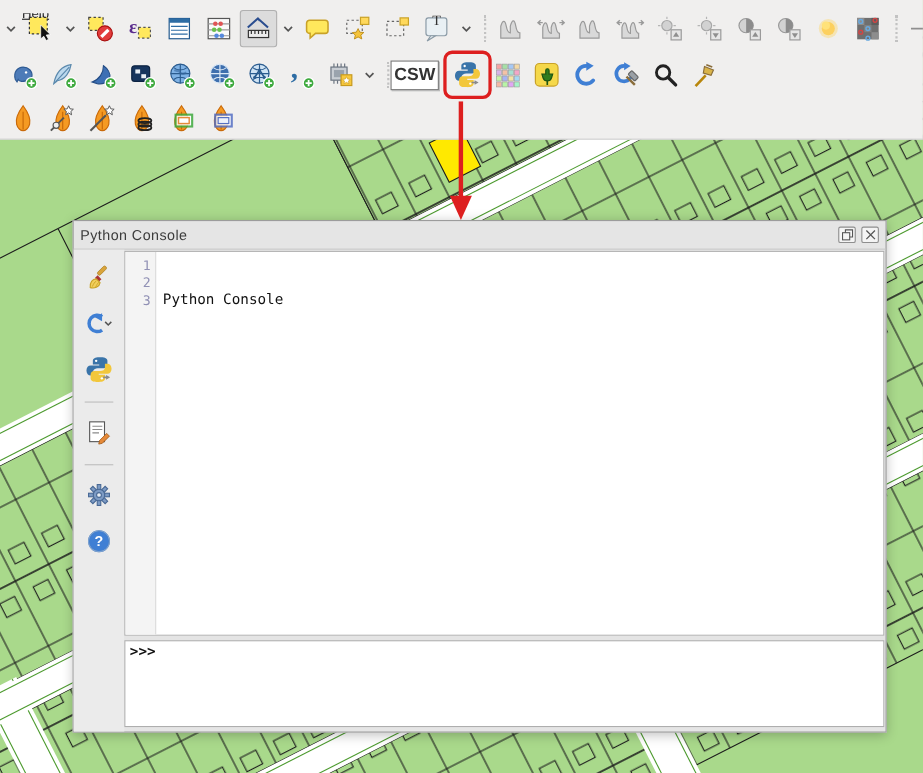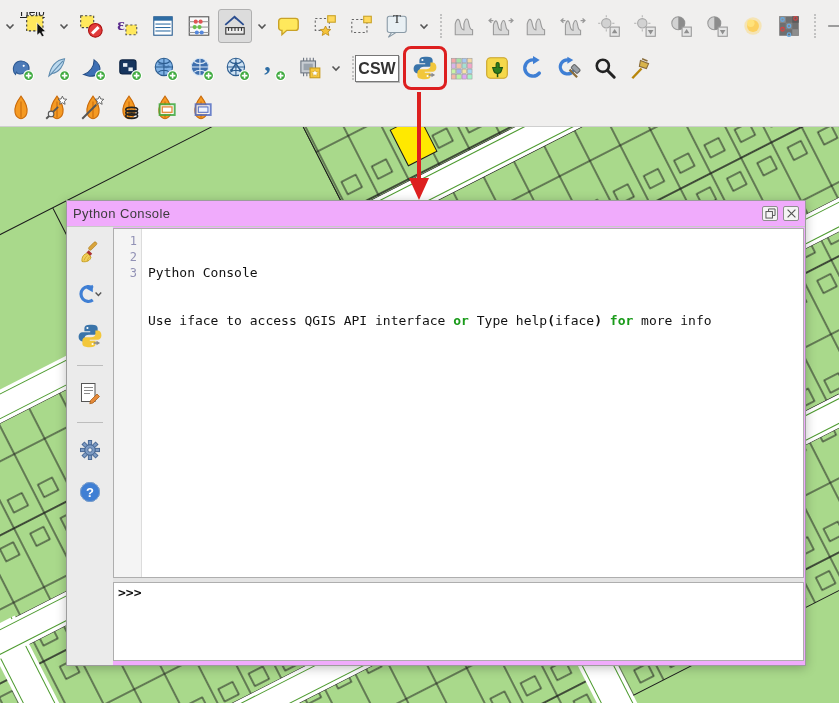--- a/index.html
+++ b/index.html
@@ -30,21 +30,21 @@
     font-size:16px; font-weight:bold; color:#333; padding:4px 2px 3px 2px;
     box-shadow:1px 1px 0 #bbb; }
   .tlabel.overlay { position:absolute; left:0; top:1px; width:100%; text-align:center;
     font-size:13px; font-family:"Liberation Serif", serif; color:#333; pointer-events:none; }
 
   
   #annotation-arrow { position:absolute; left:406px; top:92px; z-index:30; }
 
   
   #console-window { position:absolute; left:66px; top:200px; width:740px; height:466px;
-    background:#f0abfc; border:1px solid #9c9c9c; z-index:20;
+    background:#e5e5e5; border:1px solid #9c9c9c; z-index:20;
     box-shadow:0 2px 10px rgba(0,0,0,.25); }
   .titlebar { position:relative; height:26px; border-bottom:1px solid #c9c9c9;
     display:flex; align-items:center; padding:0 6px; }
   .titlebar .title { font-size:13px; color:#3c3c3c; letter-spacing:.4px; }
   .titlebar .wbtns { margin-left:auto; display:flex; gap:5px; }
   .wbtn { width:16px; height:15px; border:1px solid #8e8e8e; background:#f4f4f4;
     display:flex; align-items:center; justify-content:center; border-radius:2px; }
   .cbody { position:absolute; left:0; top:26px; right:0; bottom:0; display:flex; }
   .csidebar { width:46px; background:#ebebeb; display:flex; flex-direction:column;
     align-items:center; padding-top:10px; flex:0 0 auto; }
@@ -623,21 +623,20 @@
       </div>
     <div class="ceditors">
       <div class="coutput">
         <div class="gutter">
           <div>1</div>
           <div>2</div>
           <div>3</div>
         </div>
         <div class="codelines">
           <div><span>Python Console</span></div>
-          <div><span>Use iface to access QGIS API interface </span><span class="kw">or</span><span> Type help</span><span class="b">(</span><span>iface</span><span class="b">)</span><span> </span><span class="kw">for</span><span> more info</span></div>
           <div>&nbsp;</div>
         </div>
       </div>
       <div class="splitter"></div>
       <div class="cinput">
         <span>&gt;&gt;&gt;</span>
       </div>
     </div>
   </div>
 </div>

